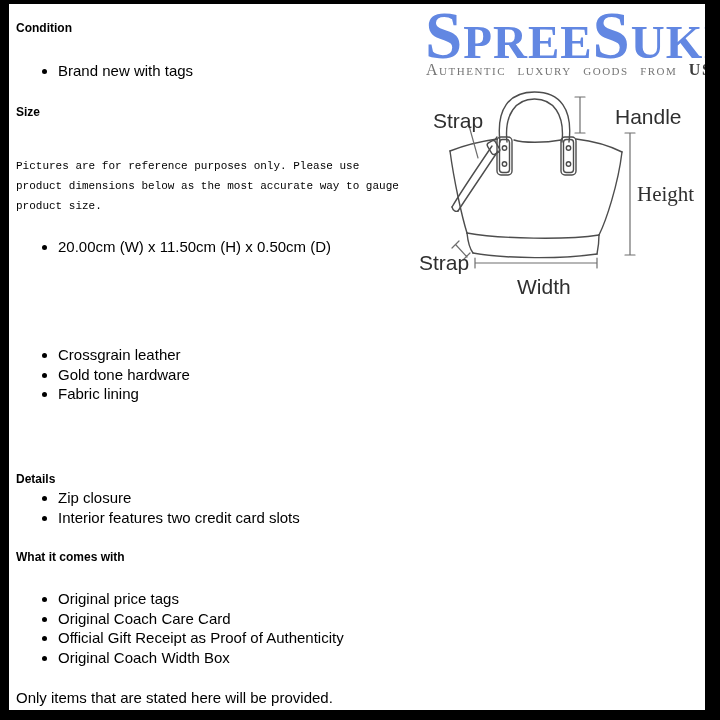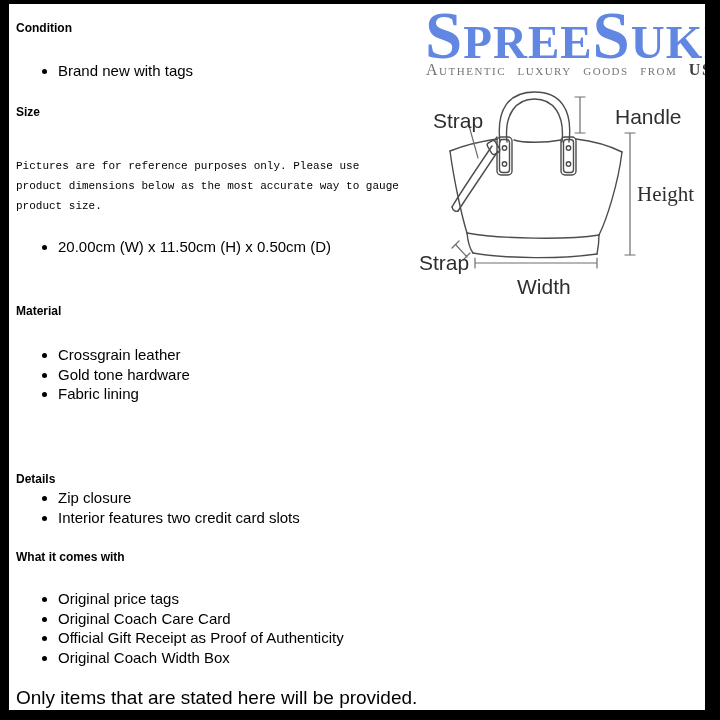--- a/index.html
+++ b/index.html
@@ -19,21 +19,21 @@
   .sec-note{
     position:absolute;left:7px;width:394px;
     font-size:11px;line-height:20px;font-family:Liberation Mono, monospace;
   }
   .sec-list{
     position:absolute;left:7px;width:400px;margin:0;padding-left:42px;
     font-size:15px;line-height:19.5px;list-style:disc;
   }
   .footer-note{
     position:absolute;left:7px;width:420px;
-    font-size:19px;line-height:19px;
+    font-size:15px;line-height:19px;
   }
   
   .brand{
     position:absolute;left:416px;top:-2px;
     font-family:"Liberation Serif", serif;
     font-variant:small-caps;font-weight:bold;
     font-size:67px;line-height:67px;letter-spacing:1px;
     color:#6287e2;white-space:nowrap;
   }
   .tagline{
@@ -67,21 +67,20 @@
   <ul class="sec-list" style="top:57px">
     <li>Brand new with tags</li>
   </ul>
 
   <div class="sec-title" style="top:99px">Size</div>
   <div class="sec-note" style="top:152px">Pictures are for reference purposes only. Please use product dimensions below as the most accurate way to gauge product size.</div>
   <ul class="sec-list" style="top:233px">
     <li>20.00cm (W) x 11.50cm (H) x 0.50cm (D)</li>
   </ul>
 
-  <div class="sec-title" style="top:298px">Material</div>
   <ul class="sec-list" style="top:341px">
     <li>Crossgrain leather</li>
     <li>Gold tone hardware</li>
     <li>Fabric lining</li>
   </ul>
 
   <div class="sec-title" style="top:466px">Details</div>
   <ul class="sec-list" style="top:484px">
     <li>Zip closure</li>
     <li>Interior features two credit card slots</li>

